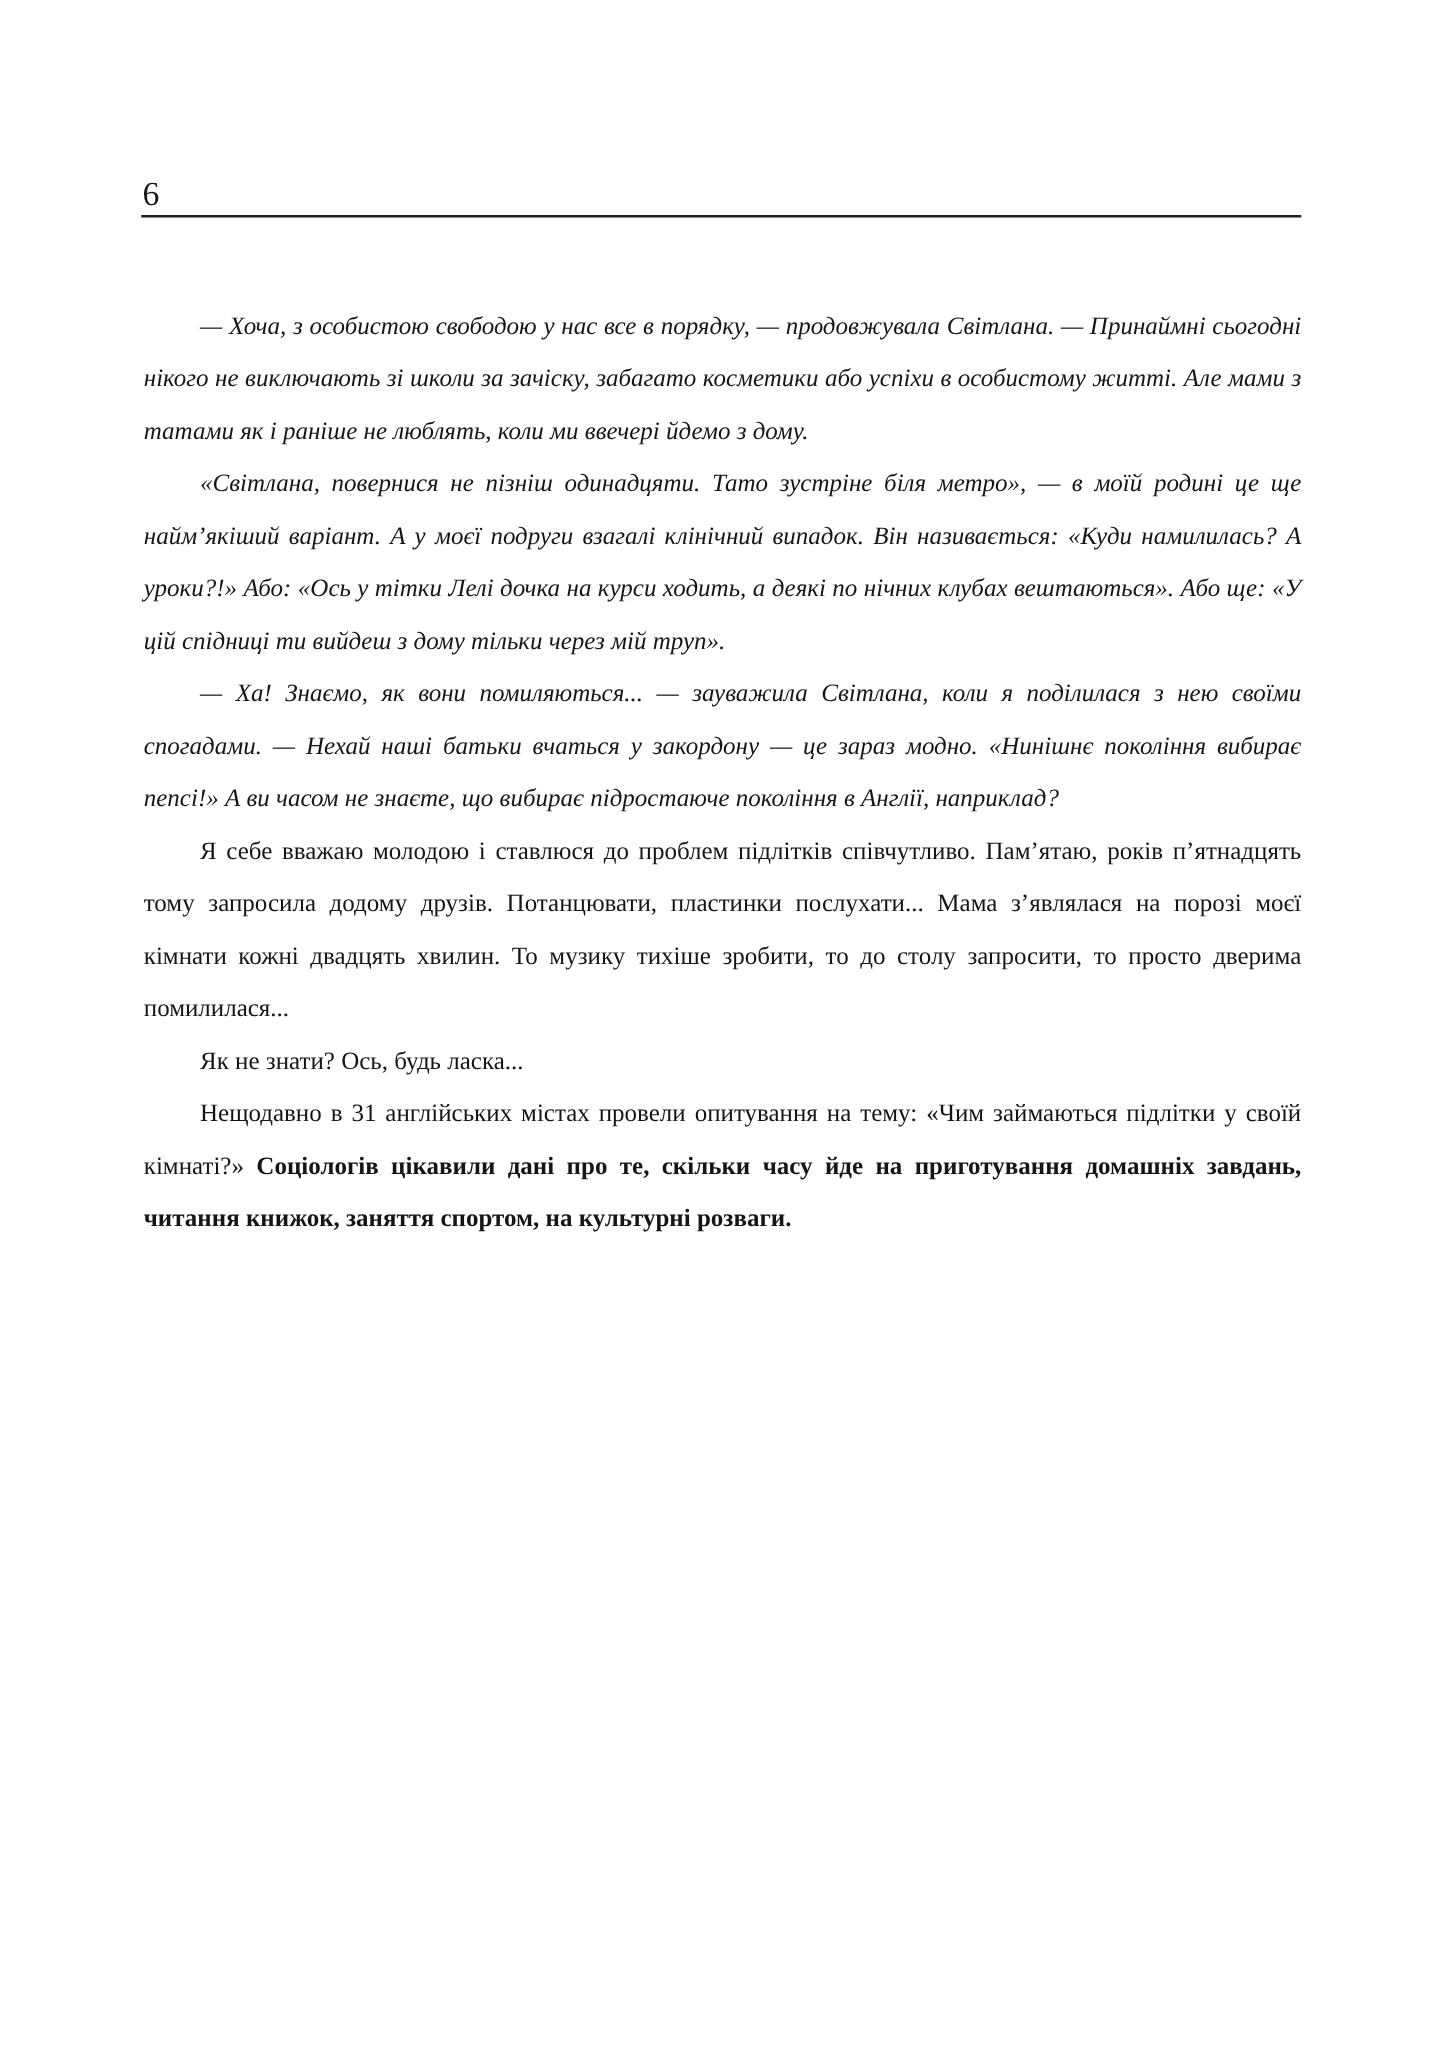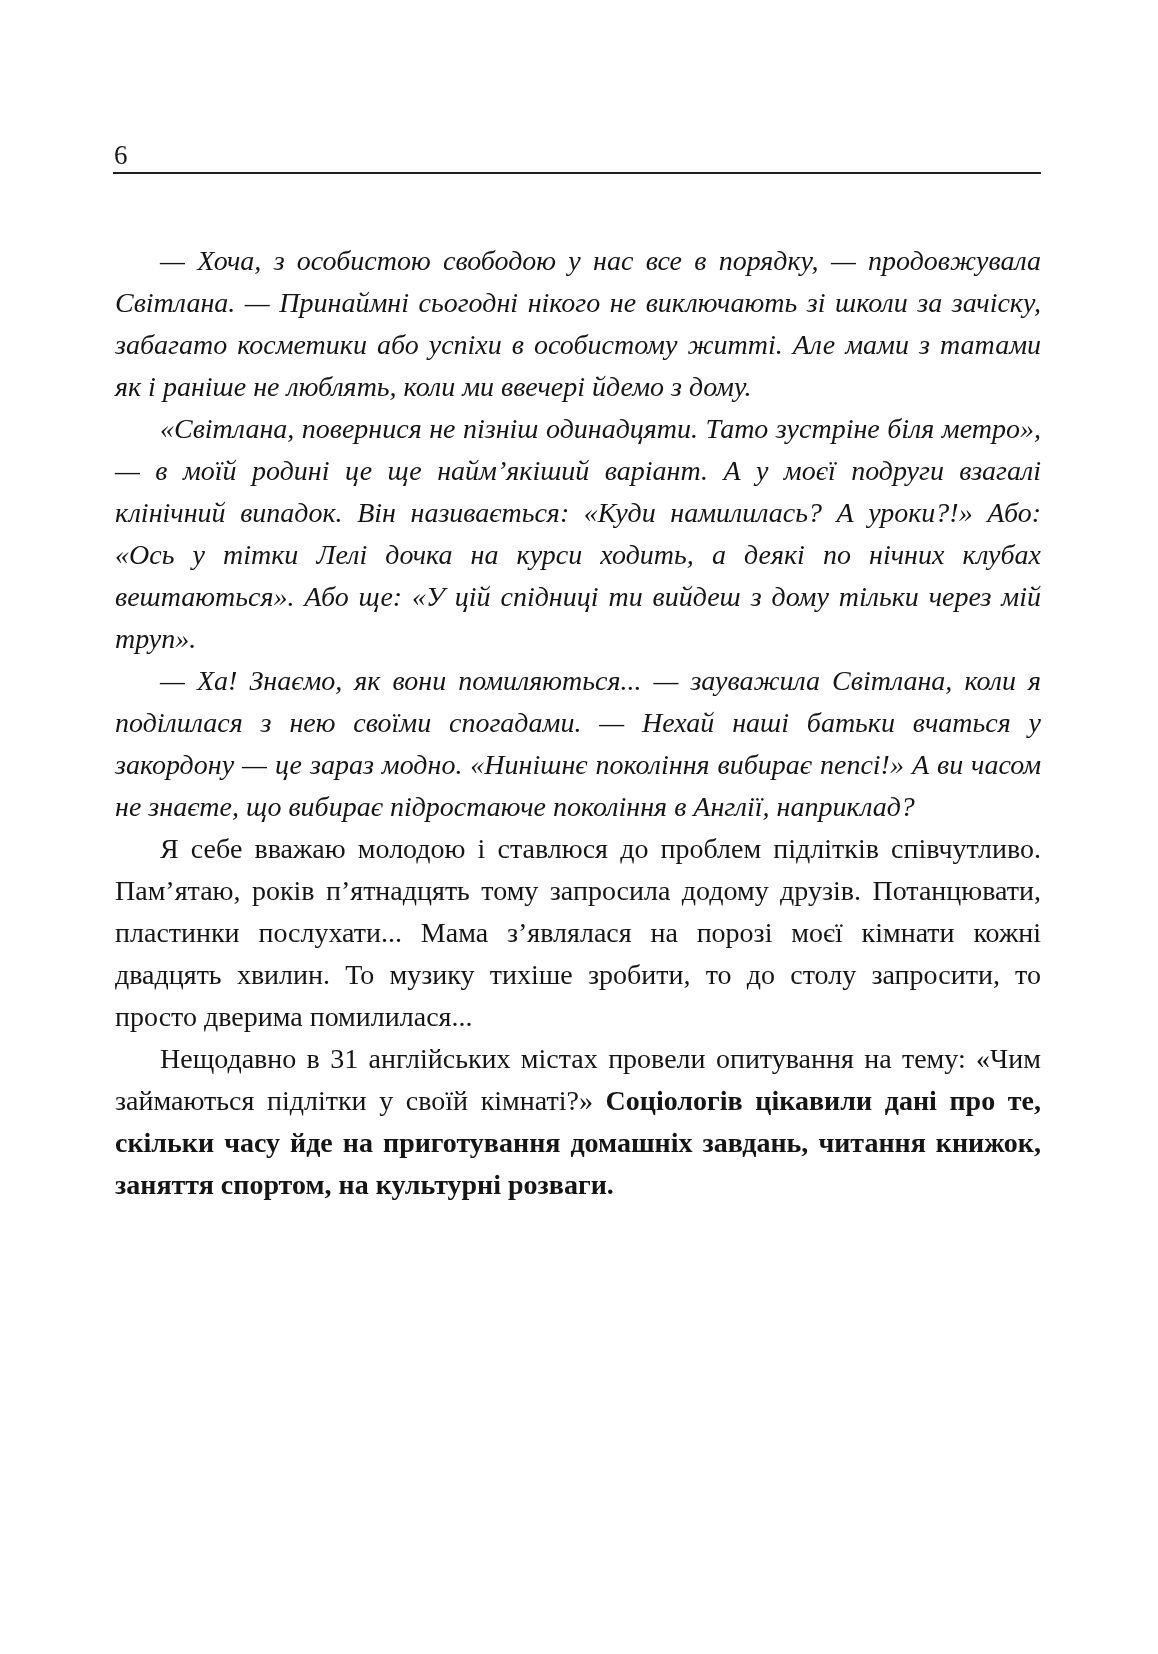--- a/index.html
+++ b/index.html
@@ -30,21 +30,21 @@
     top: 172px;
     width: 928px;
     height: 2px;
     background: #1f1f1f;
   }
   .body-text {
     position: absolute;
     left: 115px;
     top: 240px;
     width: 926px;
-    font-size: 28px;
+    font-size: 20px;
     line-height: 42px;
     text-align: justify;
     color: #151515;
   }
   .body-text p {
     margin: 0;
     padding: 0;
     text-indent: 45px;
   }
   .seg-italic {
@@ -58,15 +58,16 @@
 <body>
 
 <div class="page">
   <div class="page-number">6</div>
   <div class="header-rule"></div>
   <div class="body-text" id="body-text">
       <p><span class="seg-italic">— Хоча, з особистою свободою у нас все в порядку, — продовжувала Світлана. — Принаймні сьогодні нікого не виключають зі школи за зачіску, забагато косметики або успіхи в особистому житті. Але мами з татами як і раніше не люблять, коли ми ввечері йдемо з дому.</span></p>
       <p><span class="seg-italic">«Світлана, повернися не пізніш одинадцяти. Тато зустріне біля метро», — в моїй родині це ще найм’якіший варіант. А у моєї подруги взагалі клінічний випадок. Він називається: «Куди намилилась? А уроки?!» Або: «Ось у тітки Лелі дочка на курси ходить, а деякі по нічних клубах вештаються». Або ще: «У цій спідниці ти вийдеш з дому тільки через мій труп».</span></p>
       <p><span class="seg-italic">— Ха! Знаємо, як вони помиляються... — зауважила Світлана, коли я поділилася з нею своїми спогадами. — Нехай наші батьки вчаться у закордону — це зараз модно. «Нинішнє покоління вибирає пепсі!» А ви часом не знаєте, що вибирає підростаюче покоління в Англії, наприклад?</span></p>
       <p><span>Я себе вважаю молодою і ставлюся до проблем підлітків співчутливо. Пам’ятаю, років п’ятнадцять тому запросила додому друзів. Потанцювати, пластинки послухати... Мама з’являлася на порозі моєї кімнати кожні двадцять хвилин. То музику тихіше зробити, то до столу запросити, то просто дверима помилилася...</span></p>
+      <p><span>Як не знати? Ось, будь ласка...</span></p>
       <p><span>Нещодавно в 31 англійських містах провели опитування на тему: «Чим займаються підлітки у своїй кімнаті?» </span><span class="seg-bold">Соціологів цікавили дані про те, скільки часу йде на приготування домашніх завдань, читання книжок, заняття спортом, на культурні розваги.</span></p>
     </div>
 </div>
 
 </body></html>

